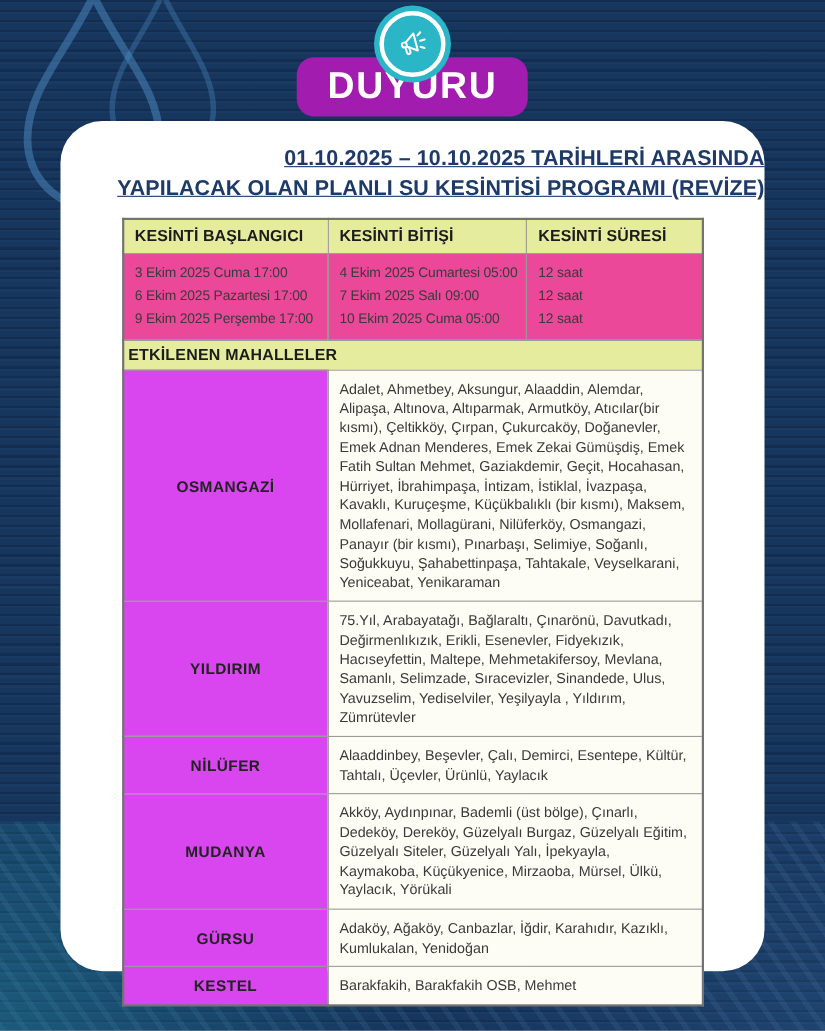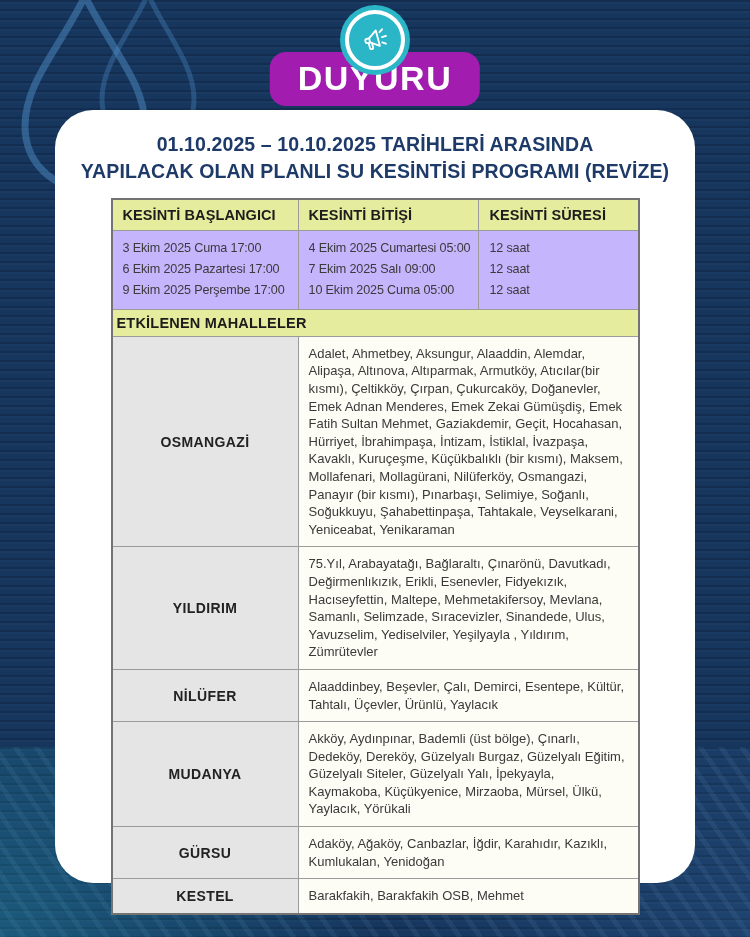--- a/index.html
+++ b/index.html
@@ -30,41 +30,41 @@
     position:absolute;top:52px;left:50%;transform:translateX(-50%);
     background:#a21caf;color:#ffffff;z-index:2;
     font-size:34px;font-weight:800;letter-spacing:1.5px;
     padding:7px 28px 8px 28px;border-radius:16px;
   }
   .card{
     position:absolute;left:55px;top:110px;width:640px;height:773px;
     background:#ffffff;border-radius:38px;z-index:1;
   }
   .title{
-    margin-top:21px;text-align:center;color:#1d3a68;
-    font-weight:800;font-size:19.5px;line-height:1.38;letter-spacing:0.1px;
+    margin-top:21px;text-align:right;color:#1d3a68;
+    font-weight:800;font-size:19.5px;line-height:1.38;letter-spacing:0.1px;text-decoration:underline;
   }
   .title div{white-space:nowrap;}
   table.tbl{
     width:529px;margin:13px auto 0;border-collapse:collapse;
     border:2px solid #737373;color:#333333;
   }
   .tbl th,.tbl td{border:1px solid #9b9b9b;}
   .tbl th{
     background:#e6ec9d;color:#1c1c1c;text-align:left;
     font-size:14.5px;font-weight:800;padding:7px 10px;white-space:nowrap;letter-spacing:0.1px;
   }
-  td.sched{background:#c4b5fd;padding:7px 6px 8px 10px;vertical-align:top;}
+  td.sched{background:#ec4899;padding:7px 6px 8px 10px;vertical-align:top;}
   .sline{line-height:21px;font-size:12.6px;letter-spacing:-0.15px;white-space:nowrap;overflow:hidden;color:#3a3a3a;}
   td.span-head{
     background:#e6ec9d;color:#1c1c1c;text-align:left;
     font-size:14.5px;font-weight:800;padding:5px 4px;letter-spacing:0.2px;
   }
   td.dname{
-    background:#e5e5e5;text-align:center;vertical-align:middle;
+    background:#d946ef;text-align:center;vertical-align:middle;
     font-size:14px;font-weight:800;color:#222222;letter-spacing:0.4px;
   }
   td.dlist{
     background:#fdfcf5;padding:8px 10px;vertical-align:middle;
     font-size:13px;line-height:17.6px;color:#3a3a3a;margin-left:45px;
   }
 </style>
 </head>
 <body>
 

